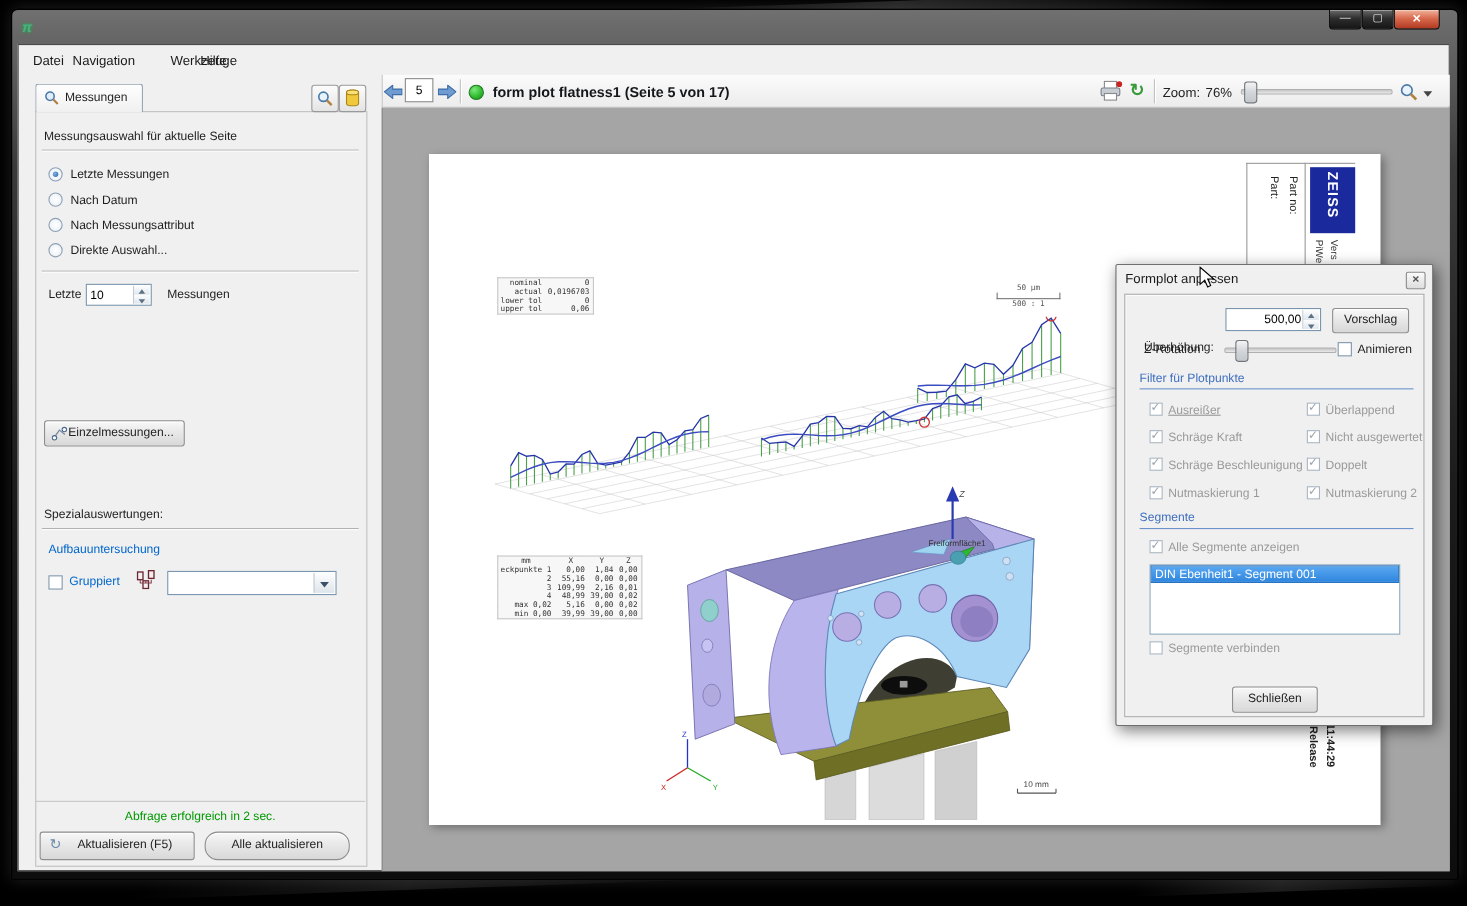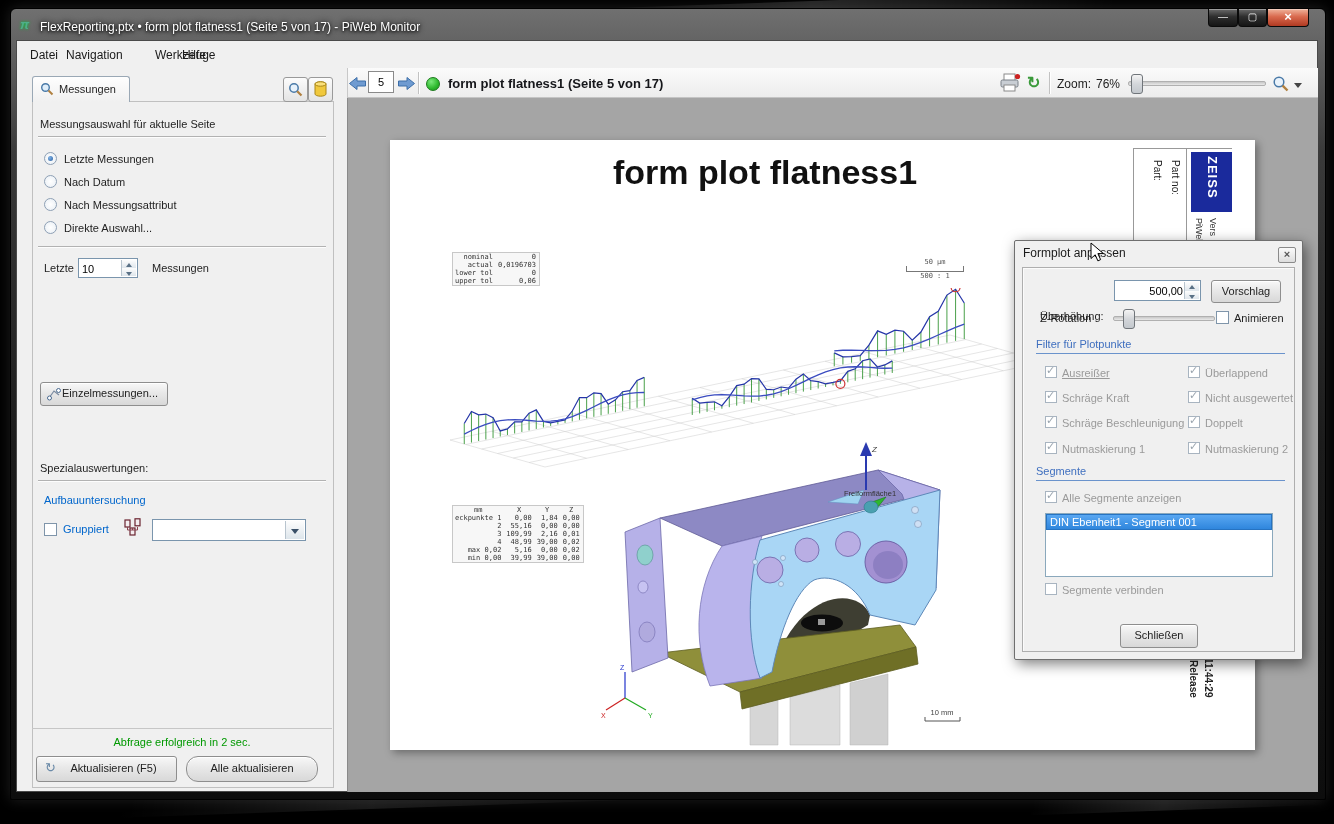--- a/index.html
+++ b/index.html
@@ -60,21 +60,20 @@
 <body>
 
 <div id="screen">
   <div class="streak" style="left:560px;top:0;width:560px;height:46px;opacity:.5"></div>
   <div class="streak" style="left:120px;top:782px;width:560px;height:26px;opacity:.35"></div>
   <div class="streak" style="left:1030px;top:780px;width:300px;height:30px;opacity:.4"></div>
 
   <div id="win" class="a"></div>
 
   <div class="a" style="left:20px;top:18px;width:14px;height:14px;font-size:13px;font-weight:bold;color:#4fae8a;text-shadow:0 0 3px #0c3;font-style:italic;line-height:13px;">π</div>
-  <div id="titlebar-title" class="a" style="left:40px;top:20px;">FlexReporting.ptx • form plot flatness1 (Seite 5 von 17) - PiWeb Monitor</div>
   <div class="winbtn a" style="left:1208px;top:9px;width:28px;"><span>—</span></div>
   <div class="winbtn a" style="left:1238px;top:9px;width:27px;"><span>▢</span></div>
   <div class="winbtn close a" style="left:1267px;top:9px;width:40px;font-size:13px;"><span>×</span></div>
 
   <div id="client" class="a"></div>
 
   <div class="a menuitem" style="left:24px;top:45px;">Datei</div>
   <div class="a menuitem" style="left:60px;top:45px;">Navigation</div>
   <div class="a menuitem" style="left:118px;top:45px;margin-left:31px;">Werkzeuge</div>
   <div class="a menuitem" style="left:176px;top:45px;">Hilfe</div>
@@ -192,21 +191,20 @@
   <svg class="a" style="left:1272px;top:75px;" width="17" height="17" viewBox="0 0 17 17">
       <circle cx="7" cy="7" r="4.8" fill="#eaf3fb" stroke="#4a7aa8" stroke-width="1.5"></circle>
       <line x1="10.6" y1="10.6" x2="15.5" y2="15.5" stroke="#b08040" stroke-width="2.4"></line>
     </svg>
   <div class="a" style="left:1294px;top:83px;border-left:4px solid transparent;border-right:4px solid transparent;border-top:5px solid #444;"></div>
 
   <div class="a" style="left:347px;top:98px;width:971px;height:694px;background:#a5a5a5;border-left:1px solid #8a8a8a;box-sizing:border-box;"></div>
 
   <div class="a" style="left:390px;top:140px;width:865px;height:610px;background:#fff;box-shadow:3px 3px 8px rgba(0,0,0,.35);"></div>
 
-  <div class="a doc-title" style="left:540px;top:153px;width:450px;text-align:center;font-size:34px;">form plot flatness1</div>
 
   <div class="a" style="left:1133px;top:148px;width:0;height:460px;border-left:1px solid #999;"></div>
   <div class="a" style="left:1186px;top:148px;width:0;height:95px;border-left:1px solid #999;"></div>
   <div class="a" style="left:1133px;top:148px;width:99px;border-top:1px solid #999;"></div>
   <div class="a vtext" style="left:1152px;top:160px;">Part:</div>
   <div class="a vtext" style="left:1170px;top:160px;">Part no:</div>
   <div class="a" style="left:1191px;top:152px;width:41px;height:60px;background:#1a2a9c;">
     <div class="vtext" style="margin:4px auto 0;color:#fff;font-weight:bold;font-size:13px;letter-spacing:1px;width:16px;">ZEISS</div>
   </div>
   <div class="a vtext" style="left:1194px;top:218px;font-size:9px;color:#333;">PiWeb</div>

